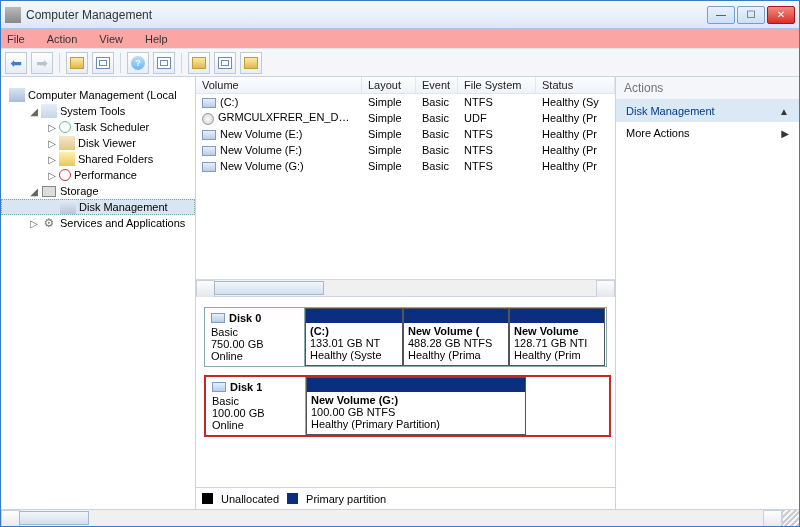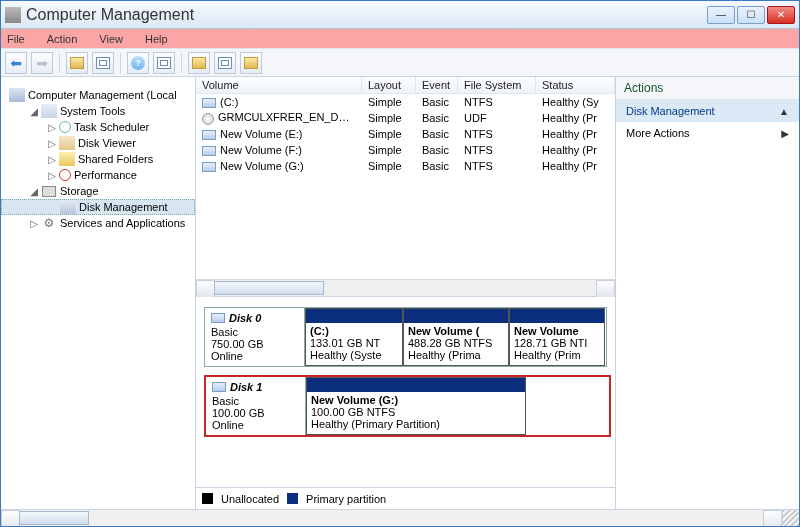--- a/index.html
+++ b/index.html
@@ -1,19 +1,19 @@
 <!DOCTYPE html>
 <html><head>
 <meta charset="utf-8">
 <style>
 * { box-sizing: border-box; margin: 0; padding: 0; }
 body { font-family: "Segoe UI", Tahoma, sans-serif; font-size: 11px; background: #fff; width: 800px; height: 527px; overflow: hidden; border: 1px solid #3a7ac0; position: relative; }
 .titlebar { height: 28px; background: linear-gradient(#f5f9fd,#dce8f6); border-bottom: 1px solid #b0c4de; display: flex; align-items: center; padding: 0 4px; }
 .titlebar .ticon { width: 16px; height: 16px; margin-right: 5px; background: linear-gradient(#bbb,#888); display:inline-block; }
-.titlebar .title { flex: 1; color: #333; font-size: 16px; }
+.titlebar .title { flex: 1; color: #333; font-size: 12px; }
 .winbtns { display: flex; gap: 2px; }
 .winbtn { width: 28px; height: 18px; border: 1px solid #7a9ec9; background: linear-gradient(#eaf2fb,#cbe0f7); border-radius: 2px; display:flex; align-items:center; justify-content:center; font-size:10px; color:#333; }
 .winbtn.close { background: linear-gradient(#f28b82,#d93025); color:#fff; border-color:#a12; }
 .menubar { height: 20px; display: flex; align-items: center; padding: 0 6px; gap: 22px; background:#fca5a5; border-bottom:1px solid #dde5ee; }
 .menubar span { color:#333; }
 .toolbar { height: 28px; background:#f4f6fa; border-bottom:1px solid #c9d4e3; display:flex; align-items:center; padding:0 4px; gap:4px; }
 .tbtn { width:22px; height:22px; border:1px solid #c0cad6; background:linear-gradient(#fefefe,#e6edf5); display:flex; align-items:center; justify-content:center; }
 .tsep { width:1px; height:20px; background:#cdd7e3; margin:0 2px; }
 .arrow { font-size:14px; }
 .icogold { width:14px; height:12px; background:linear-gradient(#ffe9a8,#e2b850); border:1px solid #c19b3e; }
@@ -57,29 +57,29 @@
 .dico.cd { border-radius:50%; width:12px; height:12px; background:radial-gradient(#fff,#ccc); border:1px solid #999; }
 .hscroll { height:17px; background:#f0f0f0; border-top:1px solid #d9d9d9; position:relative; }
 .hscroll::before, .hscroll::after { content:""; position:absolute; top:0; width:17px; height:100%; background:linear-gradient(#fdfdfd,#e3e7ed); border:1px solid #c9d0d9; }
 .hscroll::before { left:0; }
 .hscroll::after { right:0; }
 .hscroll .thumb { position:absolute; left:18px; top:1px; height:14px; width:110px; background:linear-gradient(#f2f6fb,#d3dfef); border:1px solid #a6b8cf; }
 .disks { flex:1; overflow:hidden; background:#fff; position:relative; }
 .diskrow { display:flex; margin:10px 8px 6px 8px; border:1px solid #8aa; }
 .diskrow.hl { border:2px solid #c62828; margin:8px 4px 2px 8px; }
 .dlabel { width:100px; padding:4px 6px; background:#fff; border-right:1px solid #8aa; }
-.dlabel .hdr { display:flex; align-items:center; margin-bottom:2px;font-style:italic; }
+.dlabel .hdr { display:flex; align-items:center; margin-bottom:2px; }
 .parts { flex:1; display:flex; }
 .part { border:1px solid #555; margin:0; position:relative; padding:16px 4px 4px 4px; background:#fff; }
 .part .pbar { position:absolute; top:0; left:0; right:0; height:14px; background:#0b2f7e; }
 .part.small { width:98px; }
 .legend { height:22px; border-top:1px solid #c9d4e3; display:flex; align-items:center; padding:0 6px; gap:8px; }
 .lsq { width:11px; height:11px; display:inline-block; }
 .actpane { width:183px; padding:0; }
-.actpane h3 { font-size:12px; padding:4px 8px; background:#f4f6fa; border-bottom:1px solid #dde5ee; font-weight:normal; color:#14532d; }
+.actpane h3 { font-size:12px; padding:4px 8px; background:#f4f6fa; border-bottom:1px solid #dde5ee; font-weight:normal; color:#737373; }
 .actitem { padding:5px 10px; display:flex; align-items:center; justify-content:space-between; }
 .actitem.head { background:#dbe8f6; color:#003a87; }
 .actitem .chev { font-size:10px; color:#333; }
 .statusbar { height:17px; border-top:1px solid #c9d4e3; background:#f4f6fa; display:flex; }
 .statusbar .grip { width:17px; border-left:1px solid #c9d4e3; background:repeating-linear-gradient(135deg,#ccc 0 2px,transparent 2px 4px); margin-left:auto; }
 .statusbar .hscroll { flex:1; border:none; }
 </style>
 </head>
 <body>
 

